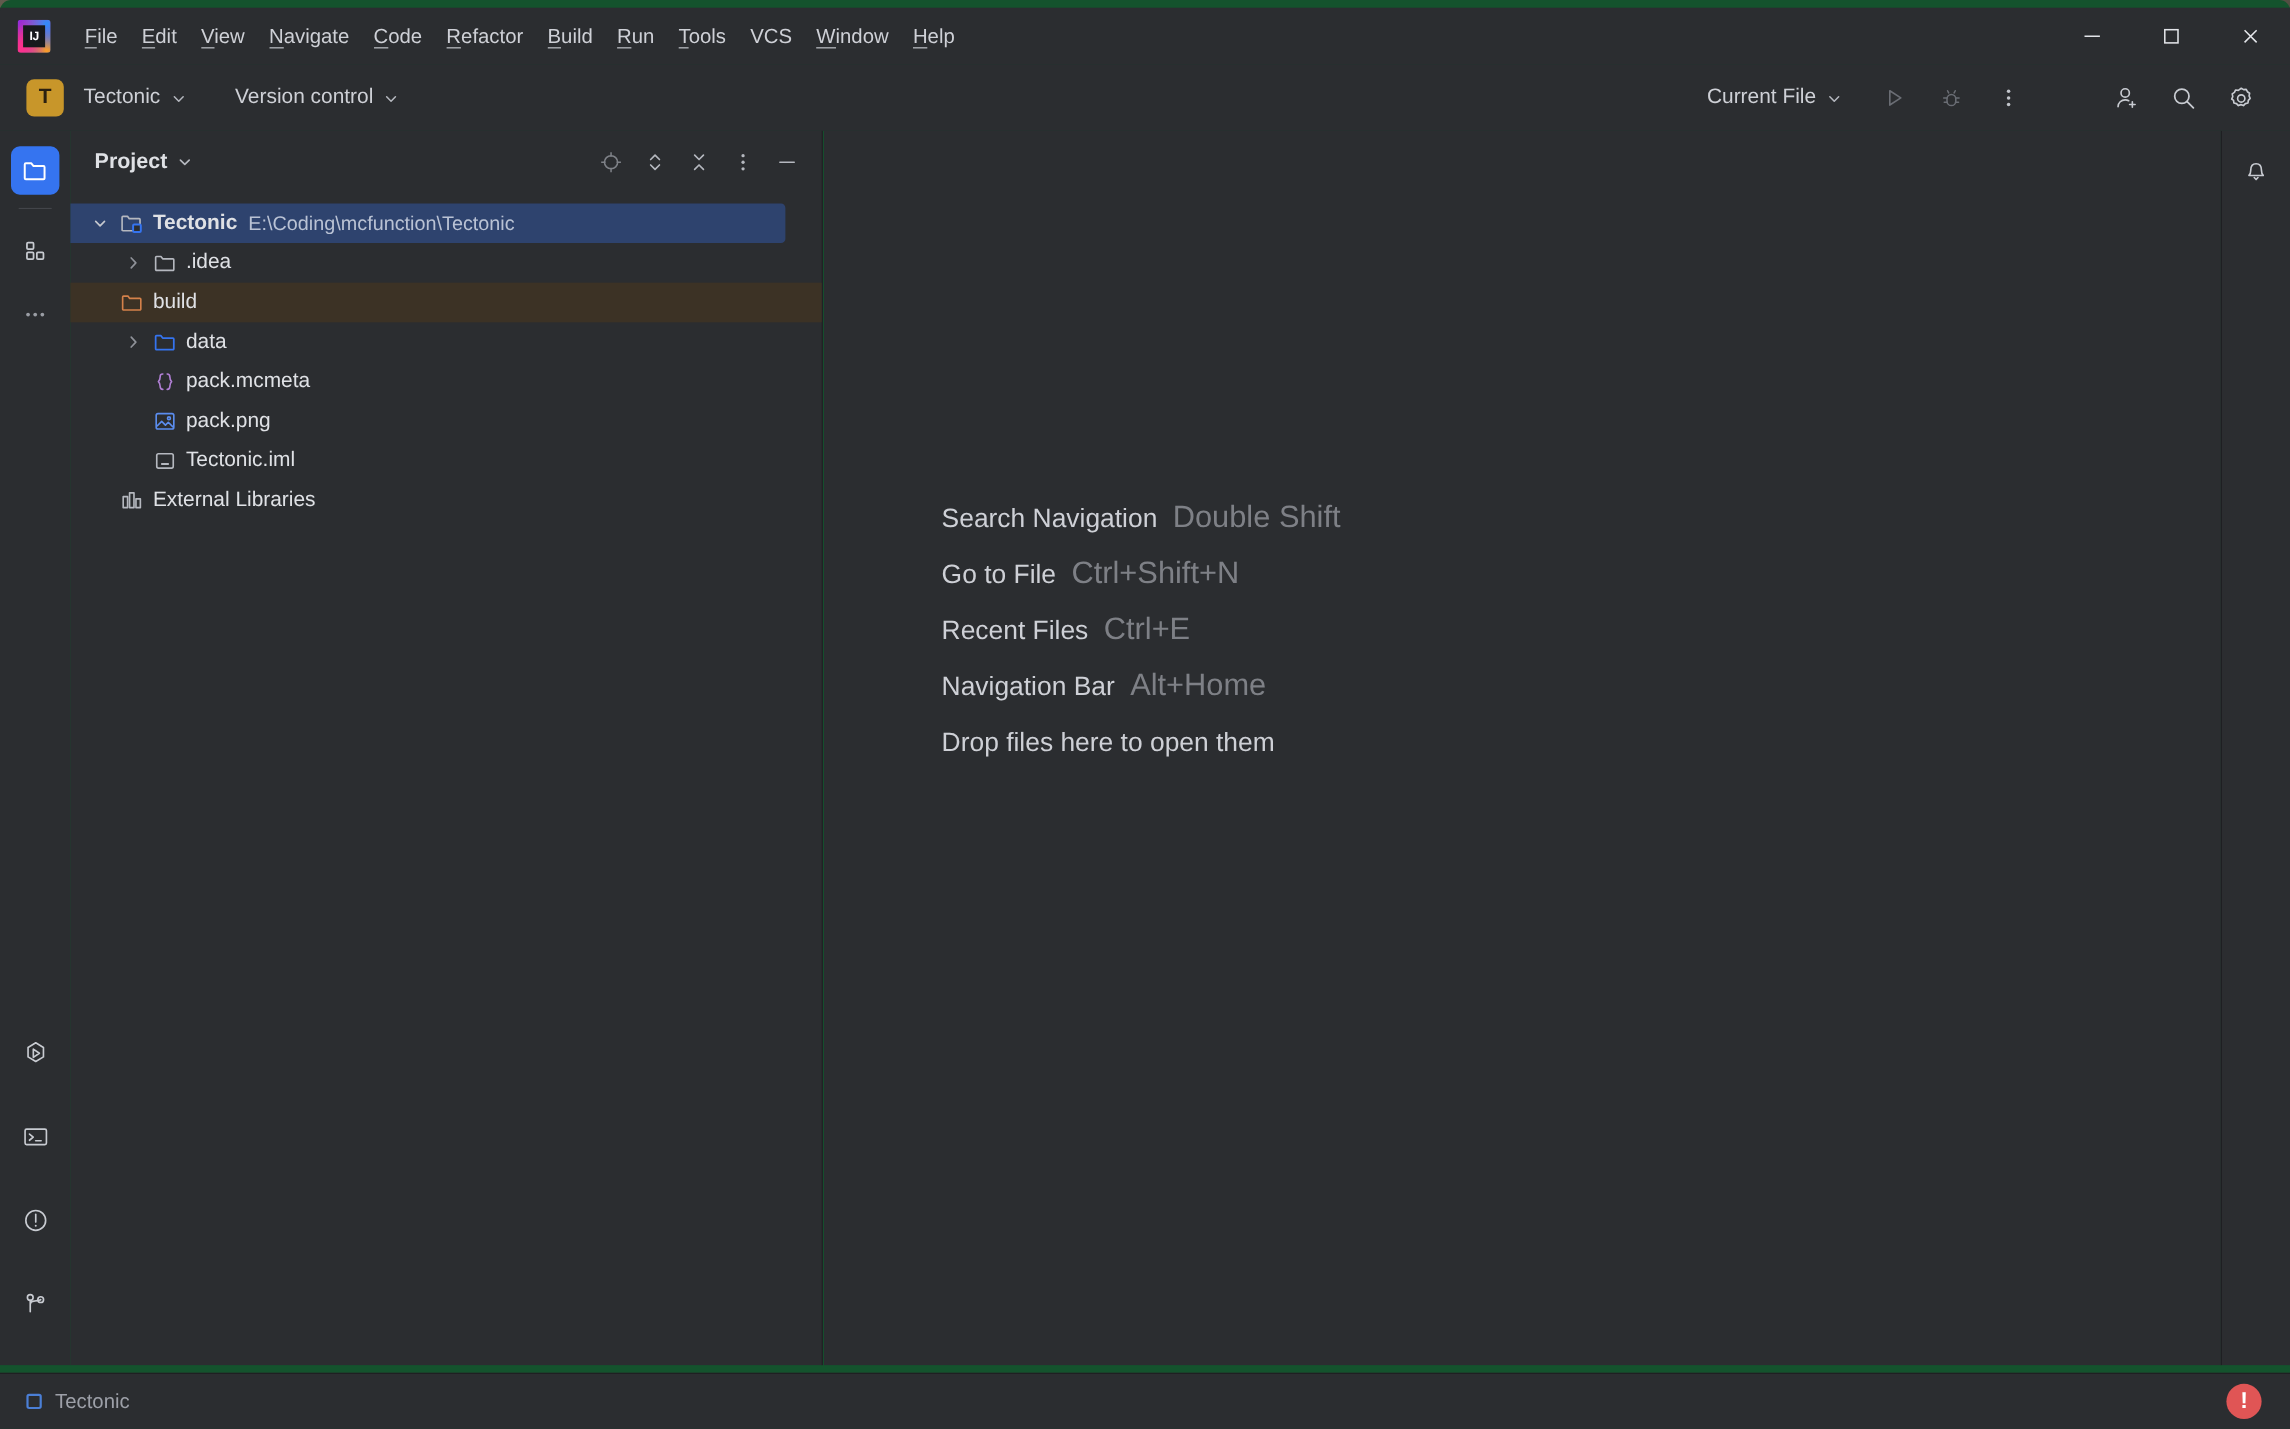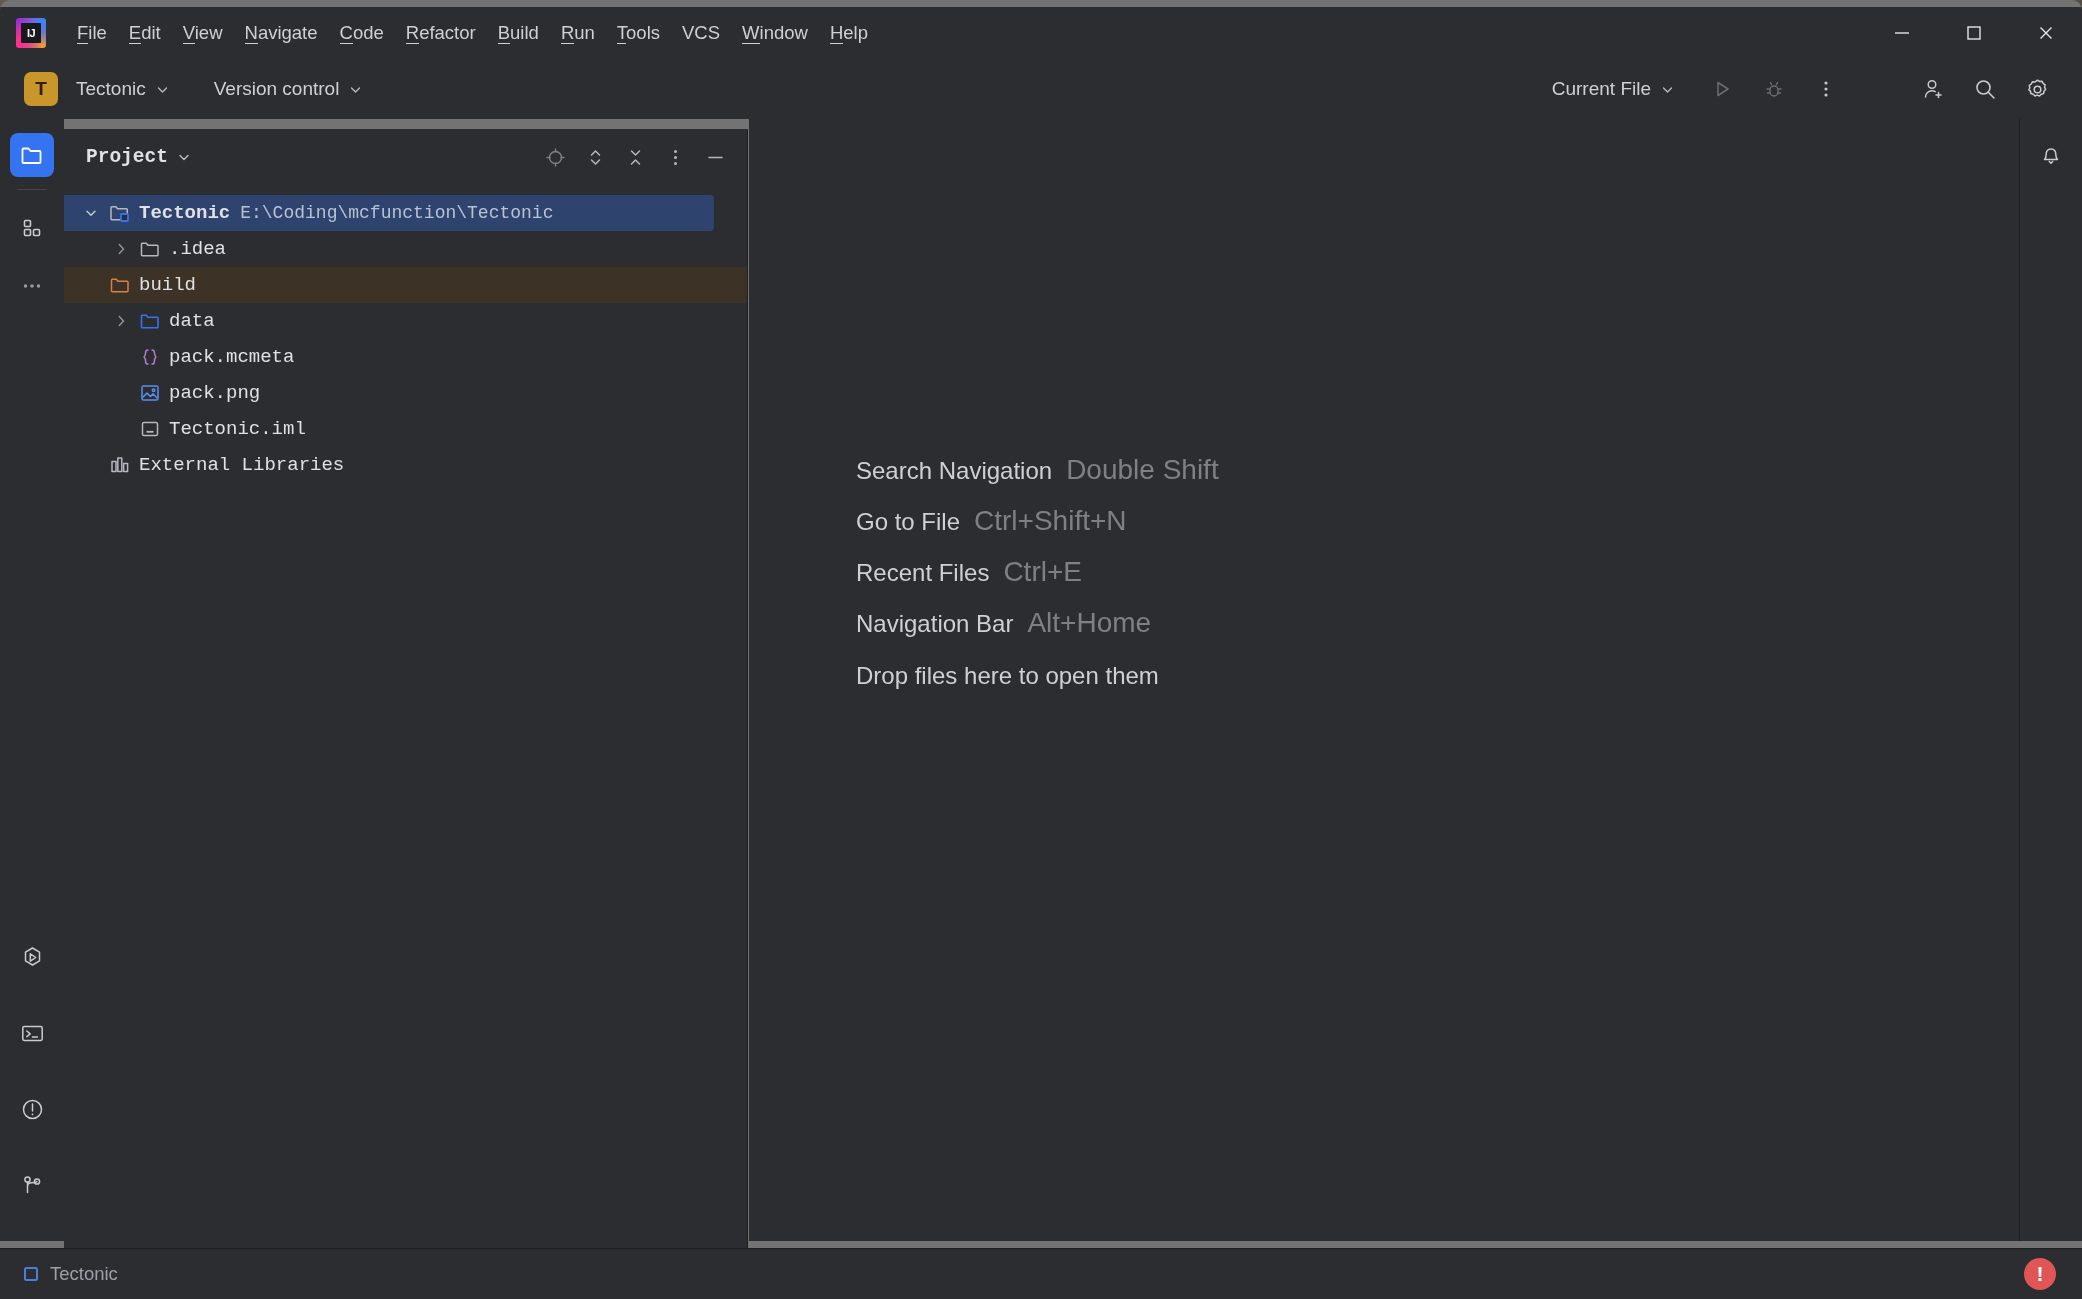--- a/index.html
+++ b/index.html
@@ -21,21 +21,21 @@
       #6b6353 0%, #5c5648 8%, #726a57 15%, #5a5446 24%,
       #6e6655 33%, #595345 42%, #6b6252 52%, #575244 62%,
       #6a6353 72%, #5b5547 82%, #6d6555 92%, #5a5446 100%);
     opacity: .85;
     z-index: 0;
   }
 
   .window {
     position: absolute; top: 0; left: 0;
     width: 2082px; height: 1299px;
-    background: #737373;
+    background: #14532d;
     border-radius: 10px 10px 0 0;
     overflow: hidden;
     z-index: 1;
   }
 
   
   .menubar {
     position: absolute; top: 7px; left: 0;
     width: 2082px; height: 52px;
     background: #2b2d30;
@@ -106,25 +106,24 @@
     display: flex; align-items: center; justify-content: center;
     border-radius: 8px;
   }
   .rail-btn.active { background: #3574f0; }
   .rail-sep { width: 30px; height: 1px; background: #43454a; margin: 12px 0 2px; }
   .rail-bottom { margin-top: auto; display: flex; flex-direction: column; align-items: center; padding-bottom: 18px; }
   .rail-bottom .rail-btn { margin-top: 16px; margin-bottom: 16px; }
 
   
   .panel {
-    position: absolute; left: 64px; top: 129px;
+    position: absolute; left: 64px; top: 119px;
     width: 684px; height: 1122px;
     background: #2b2d30;
     border-right: 1px solid #1e1f22;
-    font-family: Liberation Mono, monospace;
   }
   .panel-head {
     height: 56px; display: flex; align-items: center; padding: 0 12px 0 22px;
   }
   .panel-title {
     color: #dfe1e5; font-size: 19.5px; font-weight: 700; margin-right: 8px;
   }
   .panel-head-spacer { flex: 1; }
   .ph-icon {
     width: 40px; height: 40px; display: flex; align-items: center; justify-content: center;

